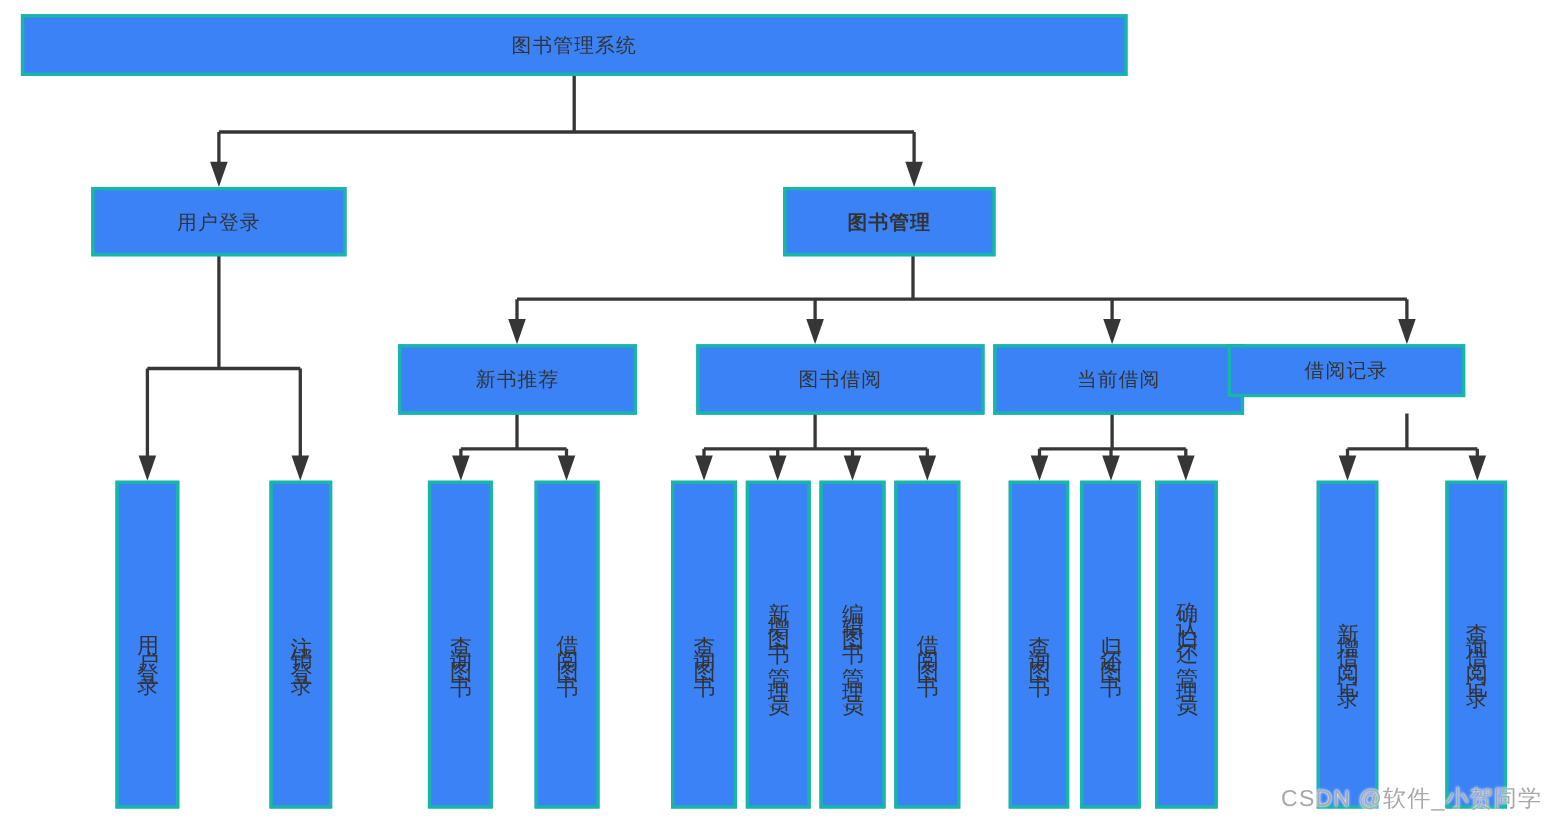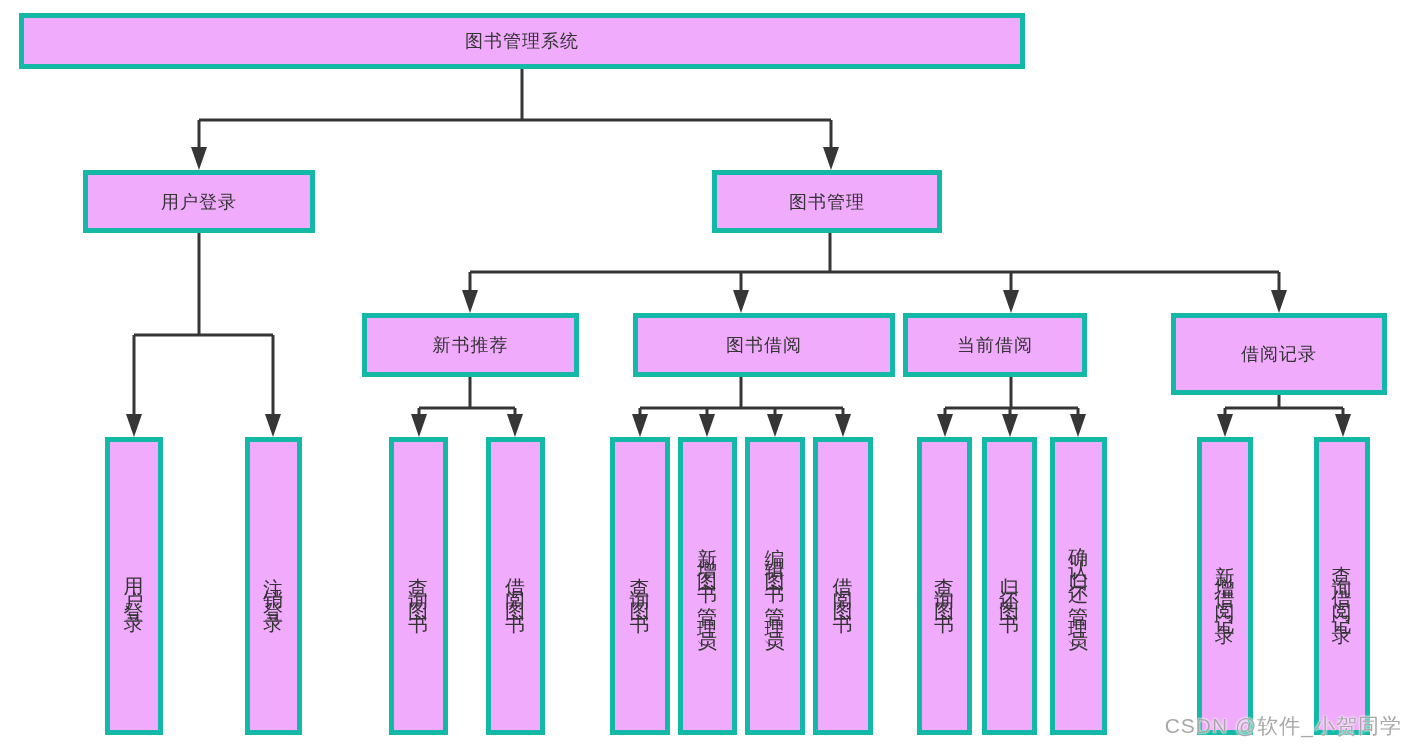--- a/index.html
+++ b/index.html
@@ -8,22 +8,22 @@
     position: relative;
     background: #ffffff;
     font-family: "Liberation Sans", sans-serif;
     overflow: hidden;
   }
   #canvas { position: absolute; inset: 0; width: 1405px; height: 747px; }
   svg.connectors { position: absolute; left: 0; top: 0; z-index: 0; }
   .node {
     position: absolute;
     box-sizing: border-box;
-    border: 5px solid #14b8a6;
-    background: #f0abfc;
+    border: 3px solid #14b8a6;
+    background: #3b82f6;
     display: flex;
     align-items: center;
     justify-content: center;
     color: #333333;
     font-size: 18px;
     letter-spacing: 1px;
     z-index: 1;
   }
   .vnode {
     font-size: 20px;
@@ -88,26 +88,26 @@
       <polygon points="1002,414 1018,414 1010,437"></polygon>
       <polygon points="1070,414 1086,414 1078,437"></polygon>
       <polygon points="1217,414 1233,414 1225,437"></polygon>
       <polygon points="1335,414 1351,414 1343,437"></polygon>
     </g>
   </svg>
 
   <div class="node" style="left:19px; top:13px; width:1006px; height:56px;">图书管理系统</div>
 
   <div class="node" style="left:83px; top:170px; width:232px; height:63px;">用户登录</div>
-  <div class="node" style="left:712px; top:170px; width:230px; height:63px;">图书管理</div>
+  <div class="node" style="left:712px; top:170px; width:193px; height:63px;font-weight:bold;">图书管理</div>
 
   <div class="node" style="left:362px; top:313px; width:217px; height:64px;">新书推荐</div>
   <div class="node" style="left:633px; top:313px; width:262px; height:64px;">图书借阅</div>
-  <div class="node" style="left:903px; top:313px; width:184px; height:64px;">当前借阅</div>
-  <div class="node" style="left:1171px; top:313px; width:216px; height:82px;">借阅记录</div>
+  <div class="node" style="left:903px; top:313px; width:228px; height:64px;">当前借阅</div>
+  <div class="node" style="left:1116px; top:313px; width:216px; height:48px;">借阅记录</div>
 
   <div class="node vnode" style="left:105px; top:437px; width:58px; height:298px;">
     <span class="vtext">用户登录</span>
   </div>
   <div class="node vnode" style="left:245px; top:437px; width:57px; height:298px;">
     <span class="vtext">注销登录</span>
   </div>
 
   <div class="node vnode" style="left:389px; top:437px; width:59px; height:298px;">
     <span class="vtext">查询图书</span>

